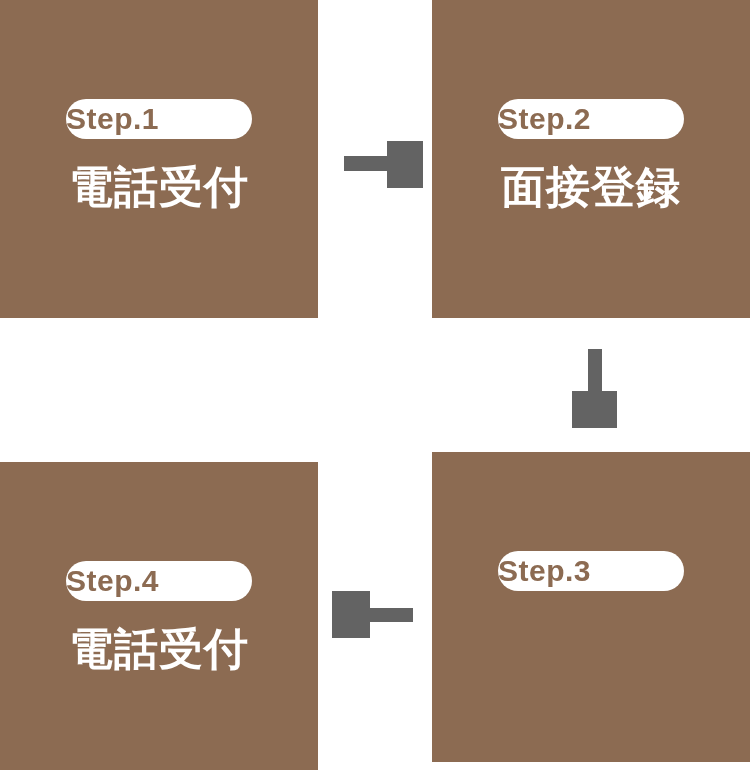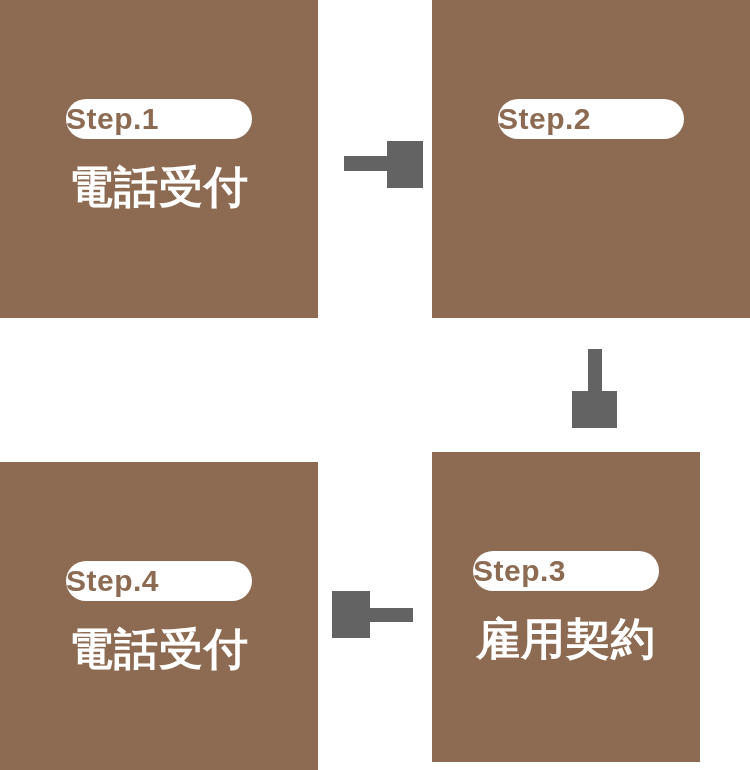--- a/index.html
+++ b/index.html
@@ -18,21 +18,21 @@
     height: 770px;
     background: var(--bg, #ffffff);
     overflow: hidden;
   }
   .card {
     position: absolute;
     background: var(--card, #8C6B52);
   }
   .card-1 { left: 0;     top: 0;     width: 318px; height: 318px; }
   .card-2 { left: 432px; top: 0;     width: 318px; height: 318px; }
-  .card-3 { left: 432px; top: 452px; width: 268px; height: 310px; }
+  .card-3 { left: 432px; top: 452px; width: 318px; height: 310px; }
   .card-4 { left: 0;     top: 462px; width: 318px; height: 319px; }
   .badge {
     position: absolute;
     top: 99px;
     left: 50%;
     transform: translateX(-50%);
     width: 186px;
     height: 40px;
     background: var(--badge-bg, #ffffff);
     border-radius: 20px;
@@ -83,27 +83,27 @@
     <div class="badge">
       <span class="badge-label">Step.1</span>
     </div>
     <div class="title">電話受付</div>
   </section>
 
   <section class="card card-2">
     <div class="badge">
       <span class="badge-label">Step.2</span>
     </div>
+    <div class="title">面接登録</div>
   </section>
 
   <section class="card card-3">
     <div class="badge">
       <span class="badge-label">Step.3</span>
     </div>
-    <div class="title">雇用契約</div>
   </section>
 
   <section class="card card-4">
     <div class="badge">
       <span class="badge-label">Step.4</span>
     </div>
     <div class="title">電話受付</div>
   </section>
 
   <div>

